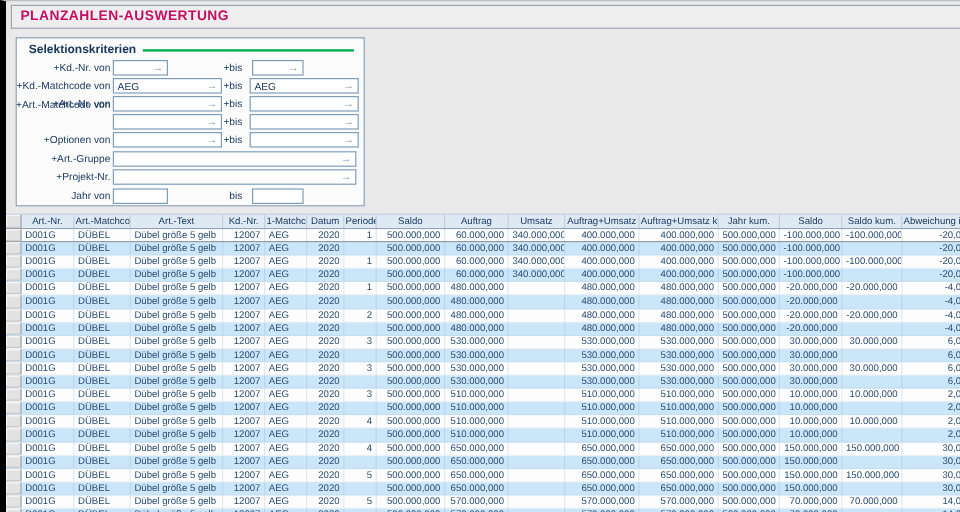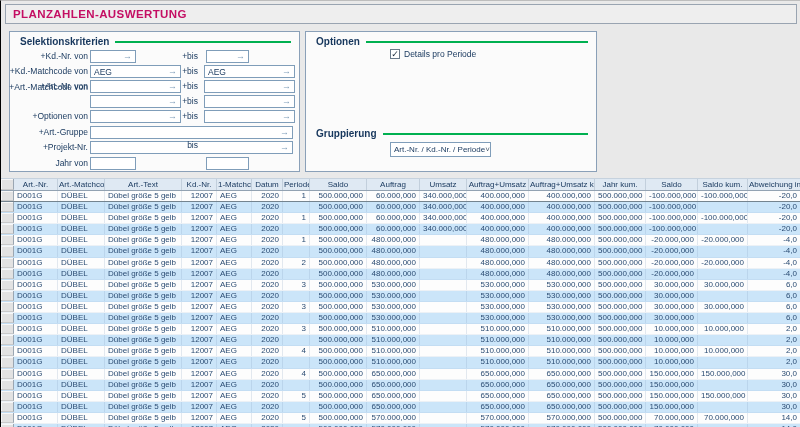--- a/index.html
+++ b/index.html
@@ -1,19 +1,19 @@
 <!DOCTYPE html>
 <html><head>
 <meta charset="utf-8">
 <style>
   * { margin:0; padding:0; box-sizing:border-box; }
   html,body { width:800px; height:427px; }
   body { font-family:"Liberation Sans", sans-serif; background:#cfcfcf; }
   .window { position:relative; width:800px; height:427px; background:#e9e9e9; overflow:hidden;
-            border-top:1px solid #bdbdbd; border-left:1px solid #000000; }
+            border-top:1px solid #bdbdbd; border-left:5px solid #000000; }
 
   
   .titlebar { position:absolute; left:4px; top:3px; width:792px; height:20px;
               background:#eeeeee; border:1px solid #99a4b1;
               color:#c40e63; font-weight:bold; font-size:11.5px; line-height:18px;
               padding-left:7px; letter-spacing:0.4px; }
 
   
   .panel { position:absolute; top:30px; height:141px; background:#fbfbfb; border:1px solid #8aa0b8; }
   .panel-left  { left:8px;  width:291px; }
@@ -127,45 +127,27 @@
         </div>
         <div class="flabel" style="top: 109px;">+Projekt-Nr.</div>
         <div class="tfield" style="left: 80px; top: 109px; width: 203px;">
           <span></span>
           <span class="arrow">→</span>
         </div>
         <div class="flabel" style="top: 125px;">Jahr von</div>
         <div class="tfield" style="left: 80px; top: 125px; width: 46px;">
           <span></span>
         </div>
-        <div class="bislabel" style="top: 107px;">bis</div>
+        <div class="bislabel" style="top: 125px;">bis</div>
         <div class="tfield" style="left: 196px; top: 125px; width: 43px;">
           <span></span>
         </div>
       </div>
   </div>
 
-  <div class="panel panel-right">
-    <div class="section-head" style="top:4px;">
-      <span class="section-title">Optionen</span>
-      <span class="hline"></span>
-    </div>
-    <div class="checkbox-row">
-      <span class="checkbox" id="details-checkbox">✓</span>
-      <span class="checkbox-label">Details pro Periode</span>
-    </div>
-    <div class="section-head" style="top:96px;">
-      <span class="section-title">Gruppierung</span>
-      <span class="hline"></span>
-    </div>
-    <div class="select">
-      <span>Art.-Nr. / Kd.-Nr. / Periode</span>
-      <span class="chev">˅</span>
-    </div>
-  </div>
 
   <div class="grid" id="grid">
       <div class="ghead">
         <div class="hcell sel" style="width: 13px;"></div>
         <div class="hcell" style="width: 44px;">Art.-Nr.</div>
         <div class="hcell" style="width: 47px;">Art.-Matchcode</div>
         <div class="hcell" style="width: 77px;">Art.-Text</div>
         <div class="hcell" style="width: 35px;">Kd.-Nr.</div>
         <div class="hcell" style="width: 35px;">1-Matchcoc</div>
         <div class="hcell" style="width: 31px;">Datum</div>

